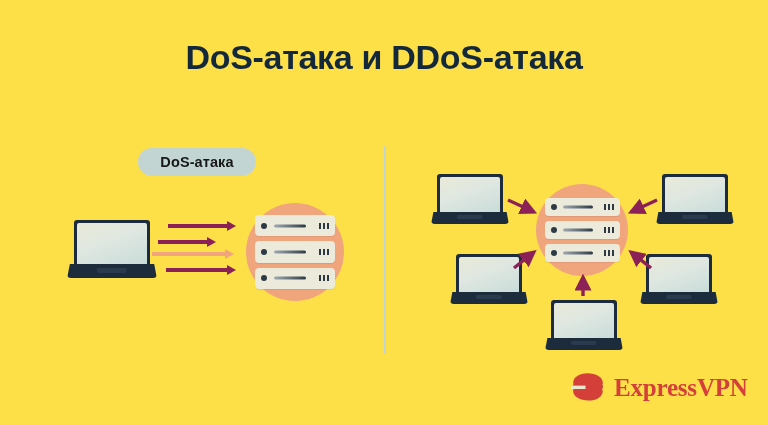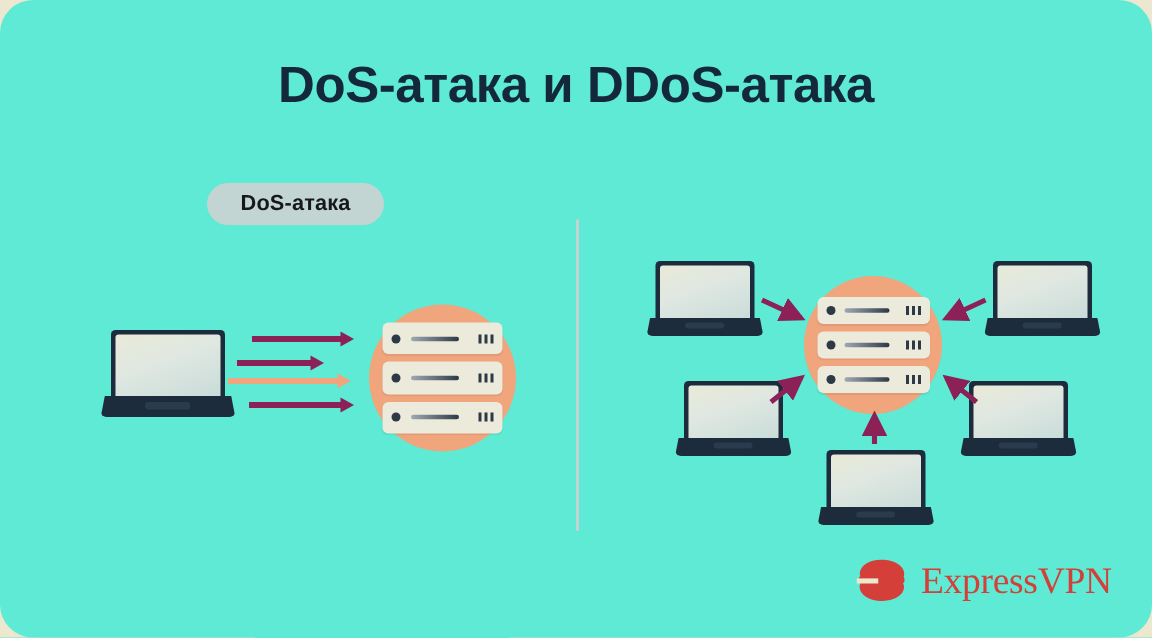--- a/index.html
+++ b/index.html
@@ -10,22 +10,21 @@
     width: 768px;
     height: 425px;
     background: #ece7cf;
     font-family: "Liberation Sans", sans-serif;
     overflow: hidden;
   }
   #canvas {
     position: relative;
     width: 768px;
     height: 425px;
-    background: #5eead4;
-    border-radius: 22px;
+    background: #fde047;
   }
 
   
   #page-title {
     position: absolute;
     left: 0;
     top: 38px;
     width: 768px;
     text-align: center;
     font-size: 34px;
@@ -40,20 +39,21 @@
     position: absolute;
     background: #c3d5d2;
     border-radius: 16px;
     height: 28px;
     line-height: 28px;
     text-align: center;
     color: #17181a;
     font-size: 14.5px;
     font-weight: bold;
     letter-spacing: 0.1px;
+    margin-top: 26px;
   }
   #pill-dos  { left: 138px; top: 122px; width: 118px; }
   #pill-ddos { left: 515px; top: 122px; width: 138px; }
 
   
   #divider {
     position: absolute;
     left: 384px;
     top: 146px;
     width: 2px;
@@ -212,21 +212,21 @@
     left: 571px;
     top: 372px;
     display: flex;
     align-items: center;
     gap: 9px;
   }
   #logo-mark { display: block; }
   #logo-text {
     font-family: "Liberation Serif", serif;
     font-size: 25px;
-    font-weight: normal;
+    font-weight: bold;
     color: #d43f3a;
     letter-spacing: -0.2px;
     line-height: 1;
   }
 </style>
 </head>
 <body>
 
 <div id="canvas">
 

